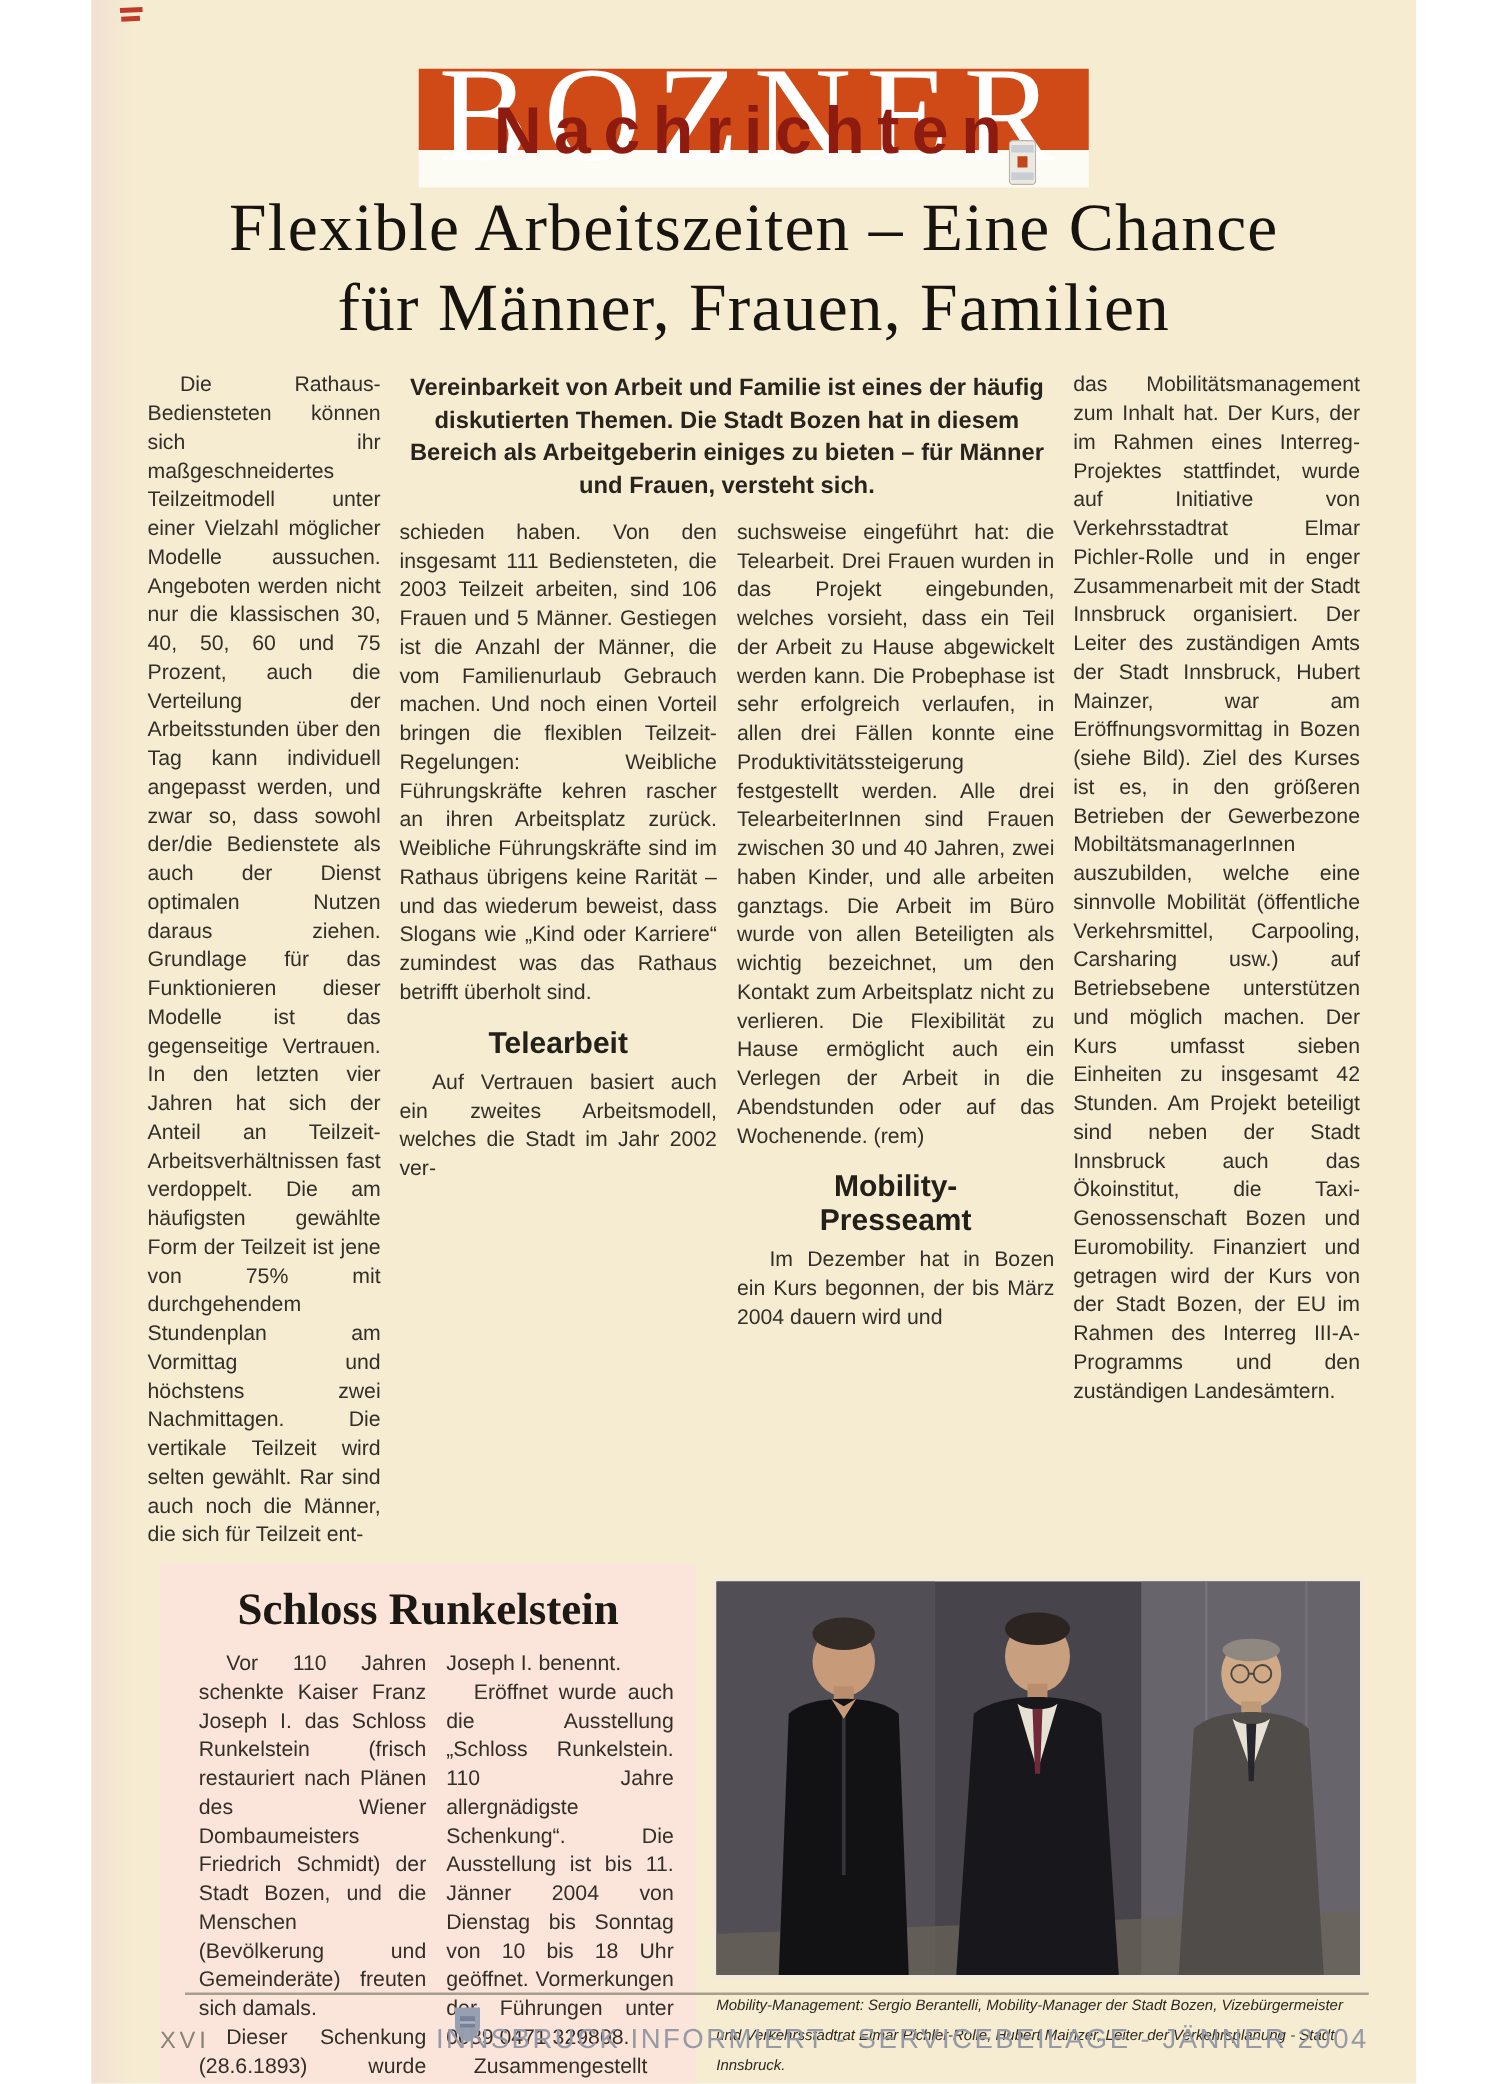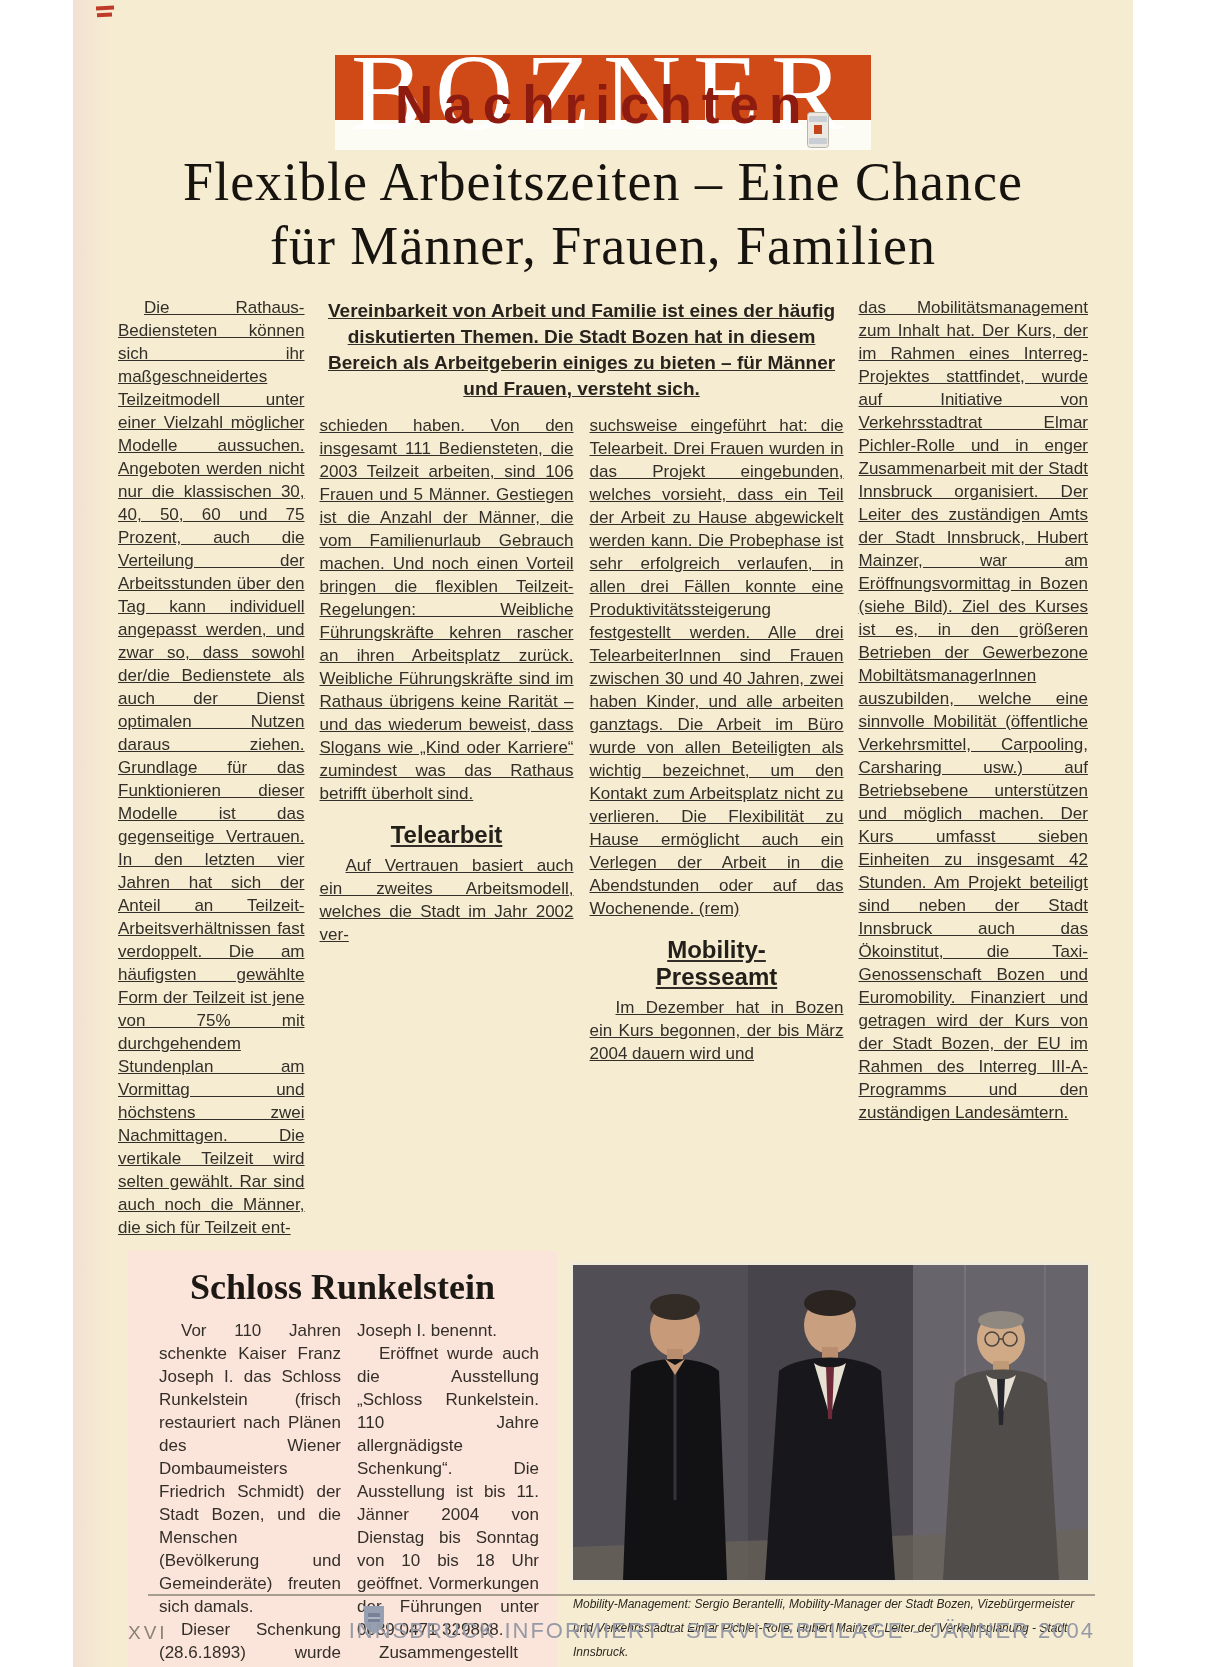--- a/index.html
+++ b/index.html
@@ -15,21 +15,21 @@
   .masthead-title{position:absolute;top:-16px;left:0;right:0;text-align:center;
         font-family:"Liberation Serif",serif;font-weight:400;font-size:108px;line-height:108px;
         color:#ffffff;letter-spacing:12px;}
   .masthead-sub{position:absolute;top:26px;left:60px;font-weight:bold;font-size:53px;line-height:48px;
         color:#8e1b10;letter-spacing:10px;}
   .flag-icon{position:absolute;right:42px;top:57px;}
   
   .headline{text-align:center;font-family:"Liberation Serif",serif;
         font-weight:normal;font-size:54px;line-height:64px;color:#17130f;letter-spacing:1px;}
   
-  .cols{display:flex;margin:18px 45px 0 45px;gap:15px;text-decoration:underline;}
+  .cols{display:flex;margin:18px 45px 0 45px;gap:15px;}
   .colstack{text-align:justify;font-size:17px;line-height:23px;hyphens:auto;}
   .col-1{width:252px;}
   .col-center{width:524px;}
   .col-4{width:310px;}
   .center-cols{display:flex;gap:16px;margin-top:12px;}
   .subcol{width:254px;}
   .colstack p{margin:0;}
   .colstack p.indent{text-indent:26px;}
   .intro{font-weight:bold;text-align:center;font-size:19px;line-height:26px;color:#28241d;padding:2px 2px 0;}
   .sec-heading{font-weight:bold;text-align:center;font-size:24px;line-height:27px;margin:16px 0 6px;

